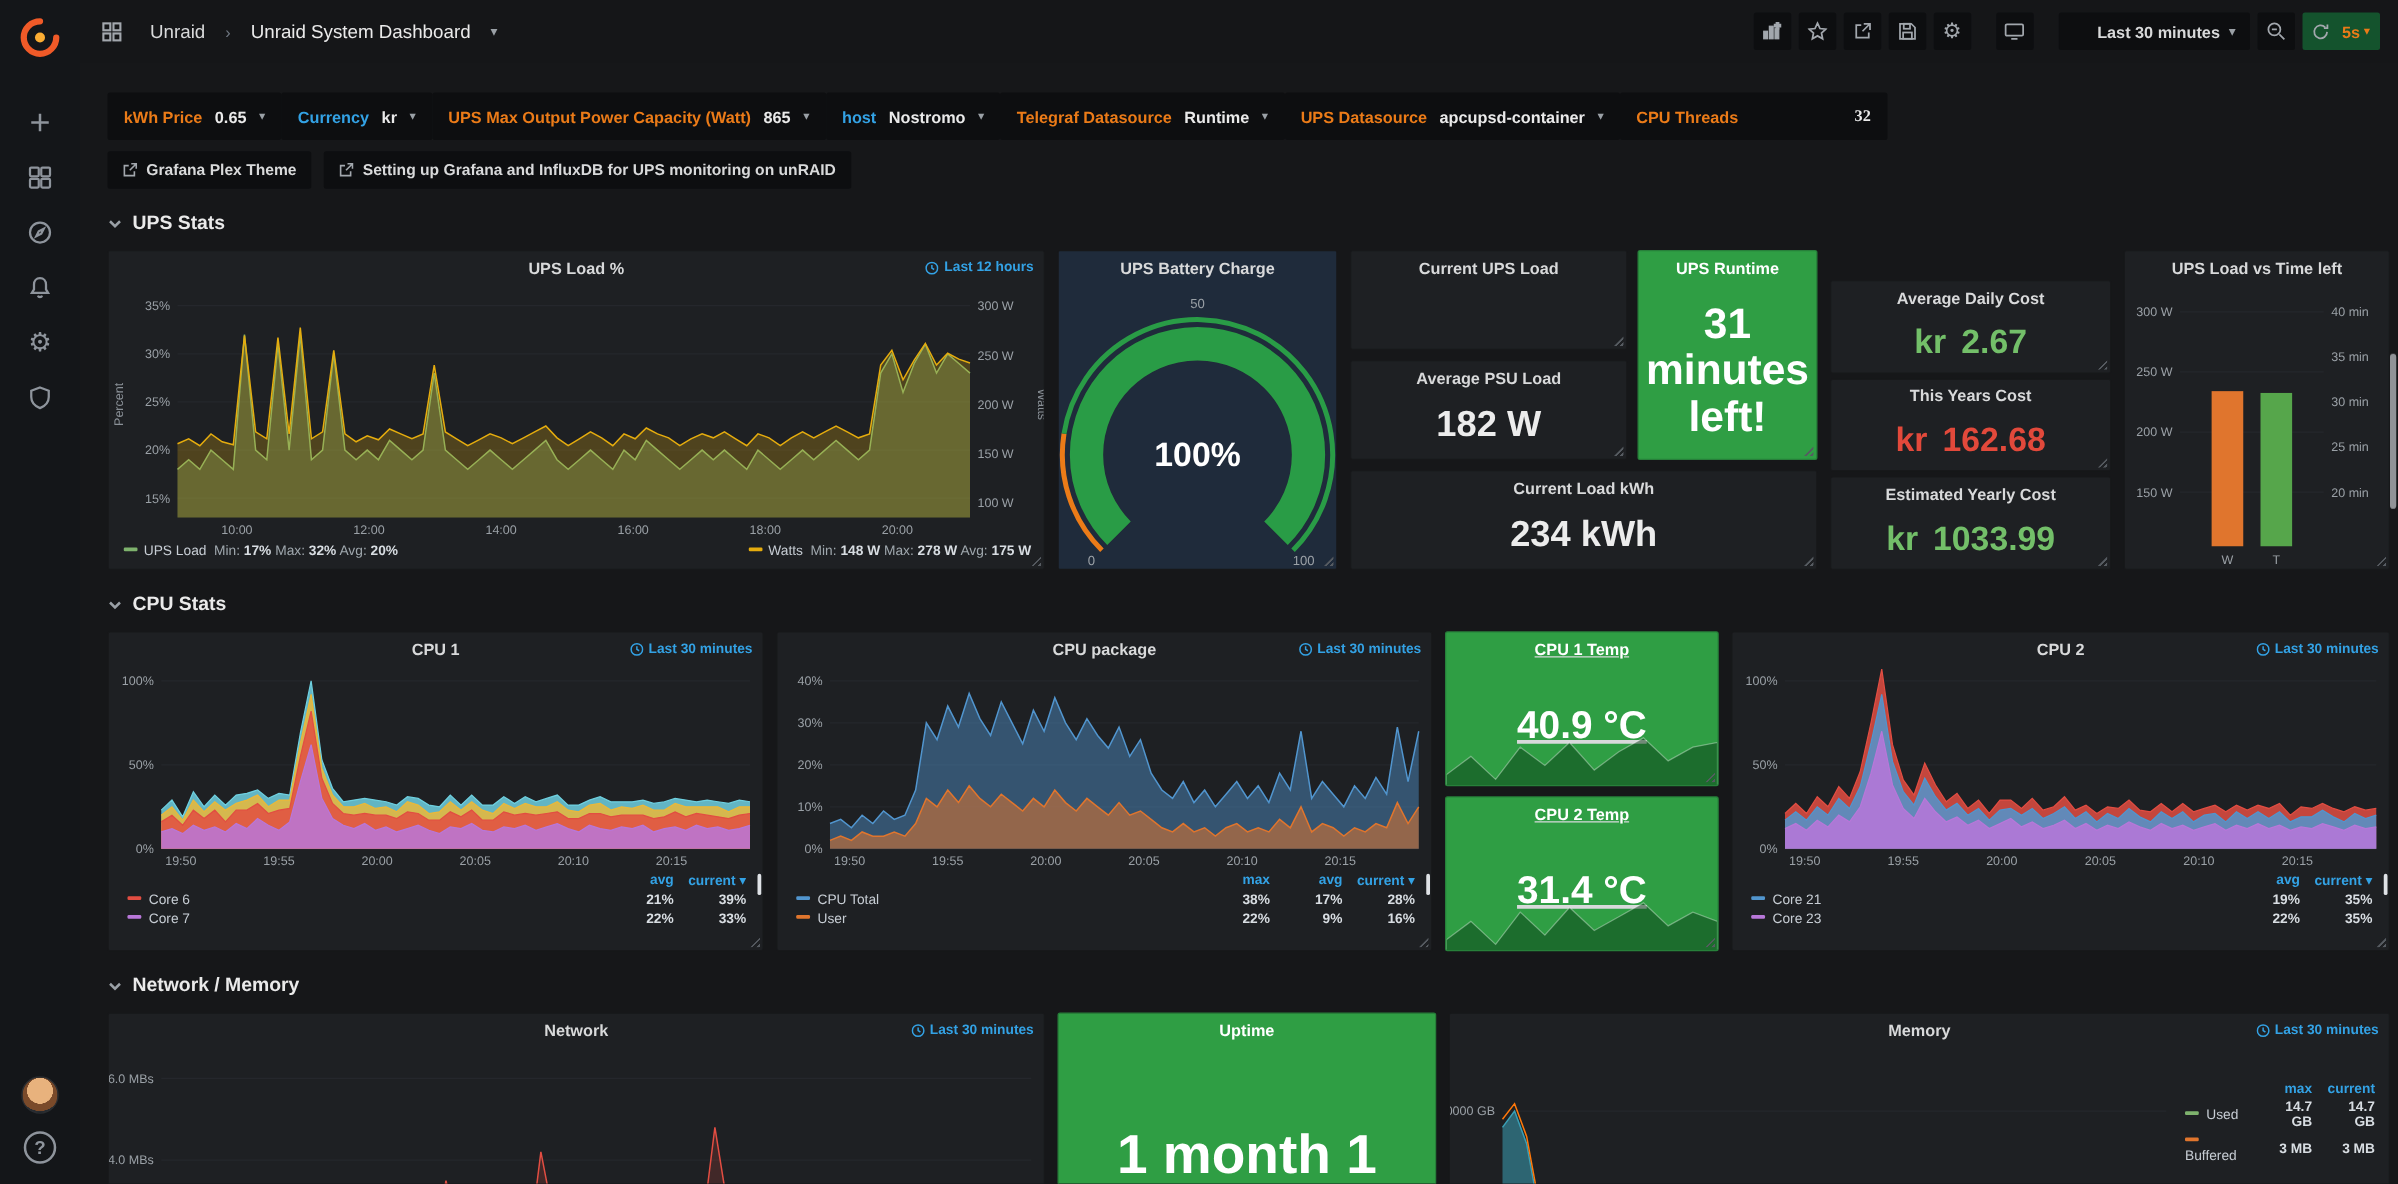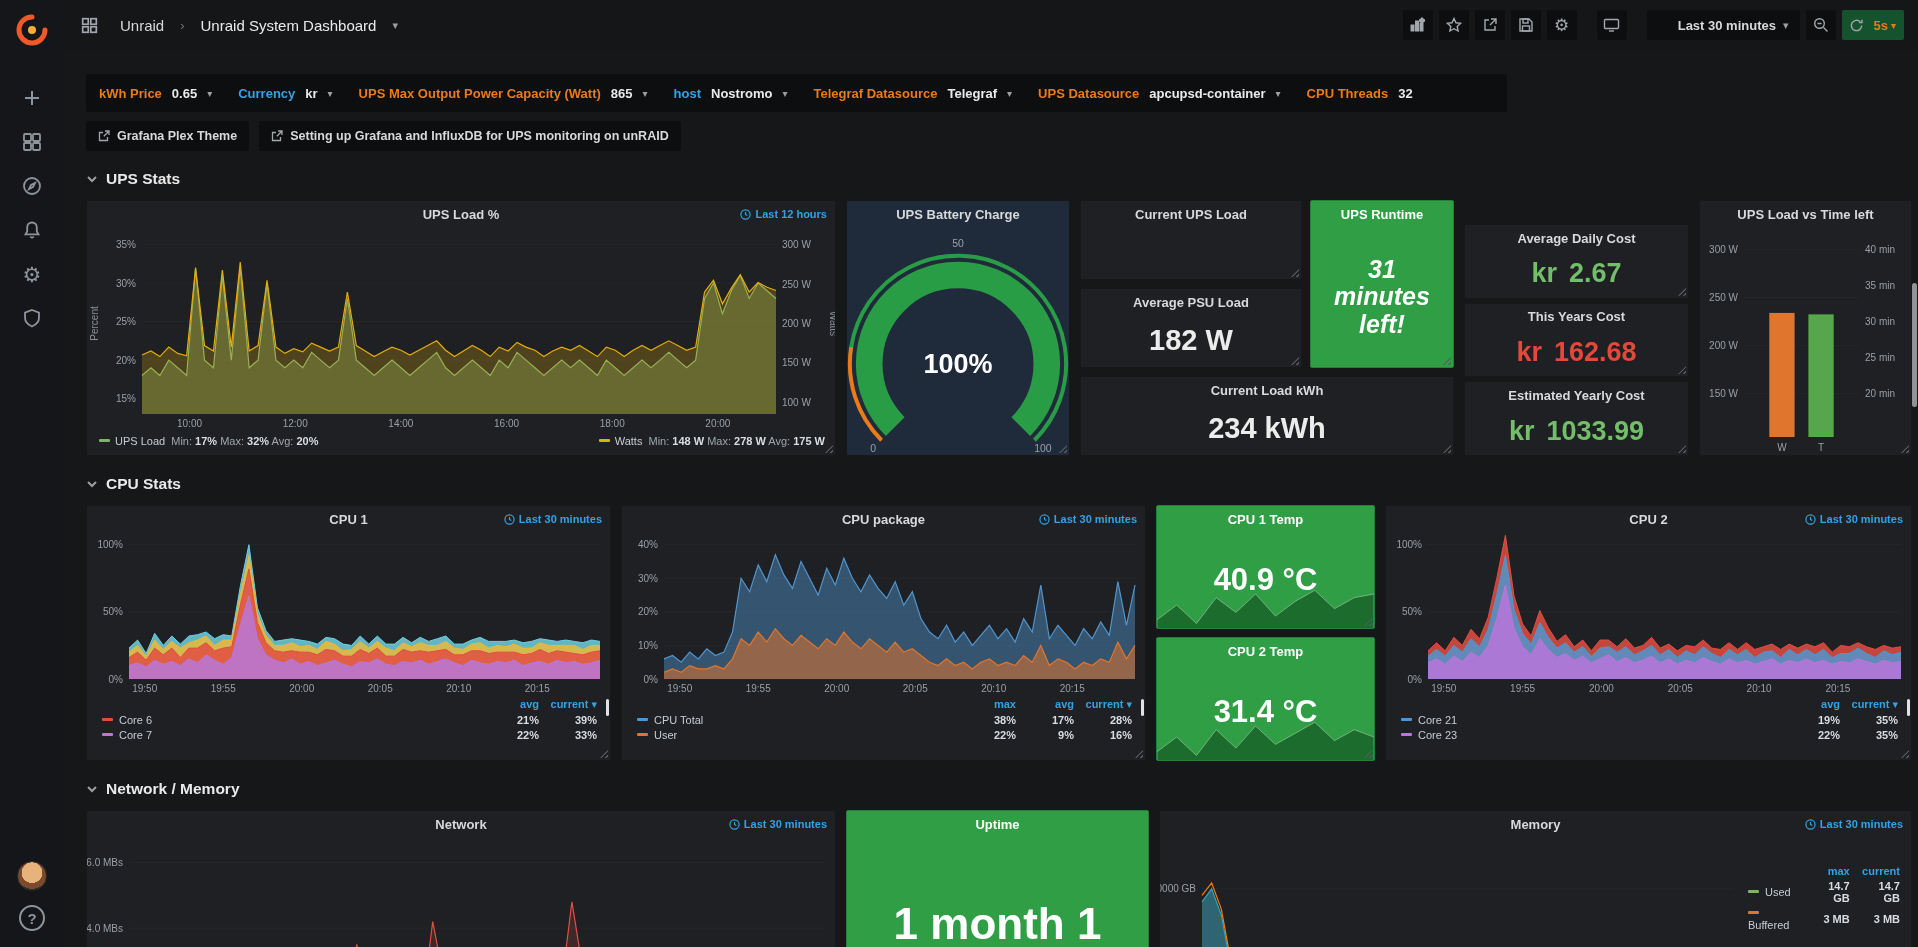--- a/index.html
+++ b/index.html
@@ -33,48 +33,48 @@
   .refresh-group .nv{background:transparent;}
   .rint{color:var(--orange,#eb7b18);font-size:13px;font-weight:700;padding:0 3px 0 2px;}
   .rint-caret{color:var(--orange,#eb7b18);font-size:10px;padding-right:8px;}
   
   .content{flex:1;padding:0 6px 0 22px;overflow:hidden;}
   .submenu{display:flex;margin-top:24px;flex-wrap:nowrap;}
   .pill{display:flex;align-items:center;gap:10px;background:#0d0e10;height:38px;padding:0 13px;border-radius:2px;font-size:13px;cursor:pointer;}
   .v-label{font-weight:700;white-space:nowrap;}
   .v-value{color:#eaeaea;font-weight:700;white-space:nowrap;}
   .v-caret{color:#9aa0a6;font-size:10px;}
-  .pill.input .v-value{min-width:96px;text-align:left;}
+  .pill.input .v-value{min-width:96px;text-align:right;font-family:Liberation Serif, serif;}
   .links{display:flex;gap:10px;margin-top:9px;}
   .linkbtn{display:flex;align-items:center;gap:7px;background:#0d0e10;height:30px;padding:0 12px;border-radius:2px;font-size:12.5px;font-weight:600;color:#d8d9da;cursor:pointer;}
   .section{display:flex;align-items:center;gap:8px;margin-top:14px;height:28px;cursor:pointer;}
   .section .sec-label{font-size:15.5px;font-weight:700;color:#eaeaea;}
   
   .row{display:grid;gap:10px;margin-top:7px;}
   .row-ups{grid-template-columns:750px 224px 374px 225px 1fr;height:256px;}
   .stats-grid{display:grid;grid-template-columns:222px 1fr;grid-template-rows:1fr 1fr 1fr;gap:8px;}
   .costs{display:grid;grid-template-rows:1fr 1fr 1fr;gap:4px;margin-top:24px;}
   .row-cpu{grid-template-columns:525px 525px 219px 1fr;height:256px;}
-  .temps{display:grid;grid-template-rows:1fr 1fr;gap:8px;}
+  .temps{display:grid;grid-template-rows:1fr 1fr;gap:8px;text-decoration:underline;}
   .row-net{grid-template-columns:750px 303px 1fr;height:256px;}
   .panel{background:#1e2023;border:1px solid #17181a;border-radius:2px;position:relative;display:flex;flex-direction:column;overflow:hidden;}
   .panel::after{content:"";position:absolute;right:2px;bottom:2px;width:8px;height:8px;
     background:repeating-linear-gradient(135deg,transparent 0 2px,#565b61 2px 3.5px);
     clip-path:polygon(100% 0,100% 100%,0 100%);}
   .panel.green{background:var(--panel-green,#2f9e44);border-color:#27803a;}
   .panel.gaugebg{background:var(--gauge-bg,#1f2b3b);}
   .p-title{height:26px;flex:0 0 26px;display:flex;align-items:center;justify-content:center;font-size:13px;font-weight:700;color:#d8d9da;position:relative;cursor:pointer;}
   .panel.green .p-title{color:#fff;}
   .t-ovr{position:absolute;right:8px;top:0;height:26px;color:var(--blue,#33a2e5);font-size:11px;font-weight:700;display:flex;gap:4px;align-items:center;}
   .t-ovr svg{stroke:var(--blue,#33a2e5);}
   .chart{flex:1;min-height:0;width:100%;}
   
   .stat-value{flex:1;display:flex;align-items:center;justify-content:center;font-weight:700;font-size:29px;color:#ececec;letter-spacing:0;line-height:1.1;text-align:center;}
   .panel.green .stat-value{color:#fff;}
-  .stat-value.small-wrap{font-size:25px;padding:0 10px;font-style:italic;}
+  .stat-value.small-wrap{font-size:34px;padding:0 10px;}
   .cost .stat-value{gap:12px;font-size:27px;}
   .val-green{color:var(--green-text,#73bf69);}
   .val-red{color:var(--red-text,#e2493b);}
   .big-temp{font-size:31px;}
   .spark{position:absolute;left:0;right:0;bottom:0;height:34%;width:100%;}
   .uptime-val{flex:1;display:flex;align-items:flex-start;justify-content:center;padding-top:62px;font-size:44px;font-weight:700;color:#fff;}
   
   .legend-inline{height:24px;flex:0 0 24px;display:flex;align-items:center;justify-content:space-between;padding:0 10px 4px 12px;font-size:11px;white-space:nowrap;overflow:hidden;}
   .legend-inline .li i{display:inline-block;width:11px;height:3px;border-radius:1px;margin:0 5px 3px 0;vertical-align:middle;}
   .legend-inline .ln{color:#c7cdd4;margin-right:3px;}
@@ -246,21 +246,21 @@
             <span class="v-value">865</span>
             <span class="v-caret">▾</span>
           </div>
         <div class="pill">
             <span class="v-label" style="color: rgb(51, 162, 229);">host</span>
             <span class="v-value">Nostromo</span>
             <span class="v-caret">▾</span>
           </div>
         <div class="pill">
             <span class="v-label" style="color: rgb(235, 123, 24);">Telegraf Datasource</span>
-            <span class="v-value">Telegraf</span>
+            <span class="v-value">Runtime</span>
             <span class="v-caret">▾</span>
           </div>
         <div class="pill">
             <span class="v-label" style="color: rgb(235, 123, 24);">UPS Datasource</span>
             <span class="v-value">apcupsd-container</span>
             <span class="v-caret">▾</span>
           </div>
         <div class="pill input">
             <span class="v-label" style="color: rgb(235, 123, 24);">CPU Threads</span>
             <span class="v-value">32</span>

